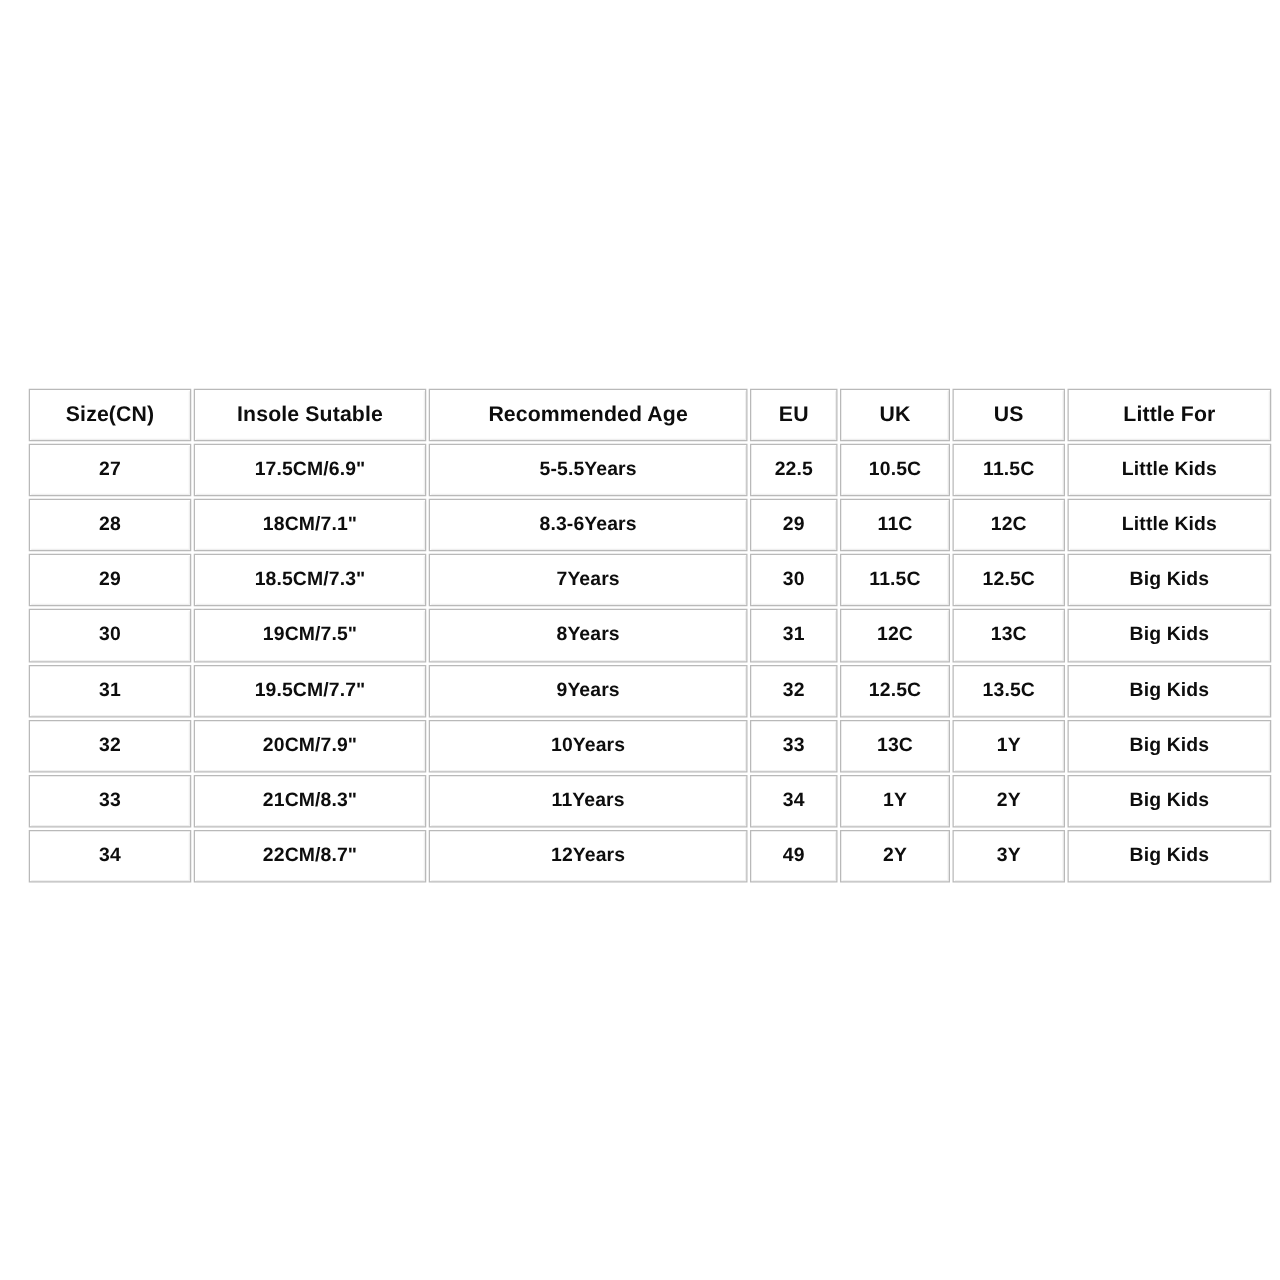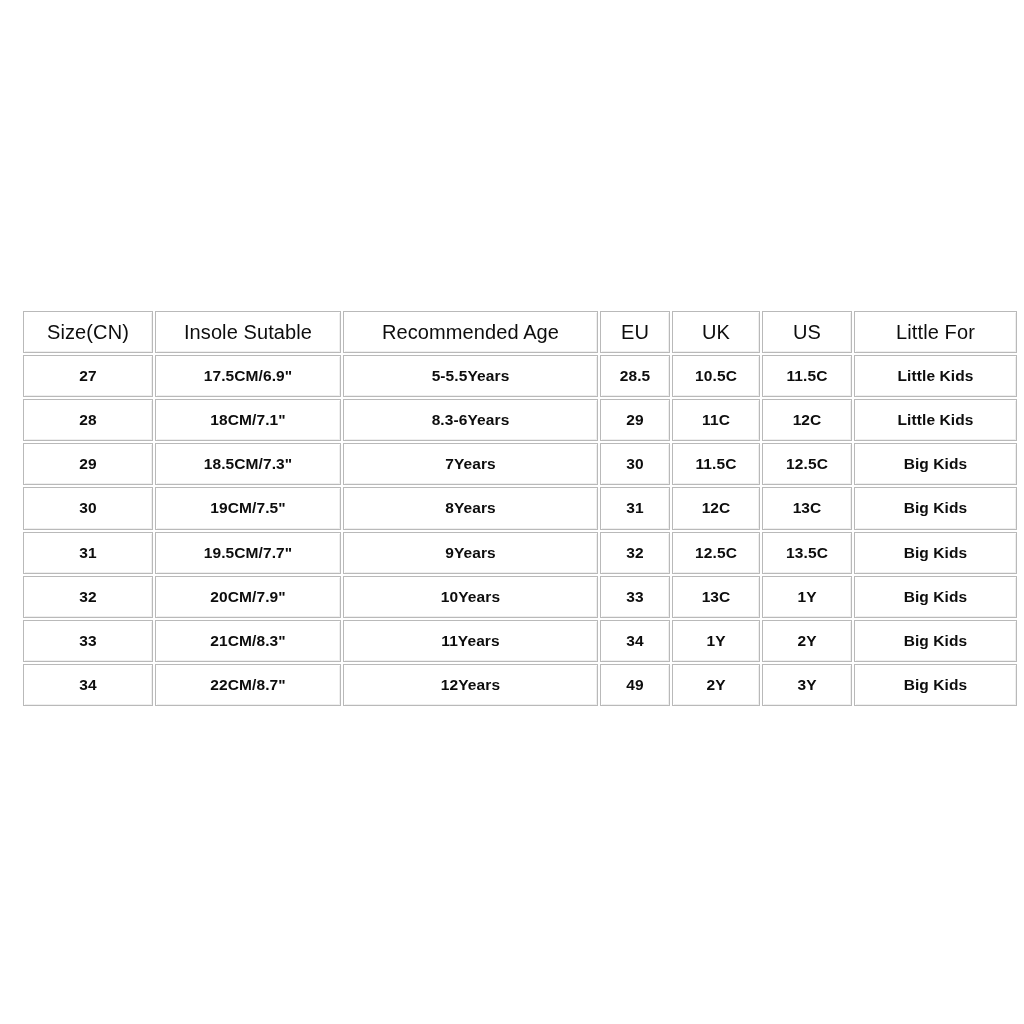--- a/index.html
+++ b/index.html
@@ -42,22 +42,22 @@
     color: #0d0d0d;
     font-weight: bold;
     font-size: 15.5px;
     letter-spacing: 0.1px;
     height: 37px;
     padding: 0 2px;
     white-space: nowrap;
   }
 
   table.size-chart tr.header-row td {
-    font-size: 20px;
-    font-weight: normal;
+    font-size: 17px;
+    font-weight: bold;
   }
 
   
   col.c-size   { width: 130px; }
   col.c-insole { width: 186px; }
   col.c-age    { width: 255px; }
   col.c-eu     { width: 70px;  }
   col.c-uk     { width: 88px;  }
   col.c-us     { width: 90px;  }
   col.c-for    { width: 163px; }
@@ -85,21 +85,21 @@
         <td>UK</td>
         <td>US</td>
         <td>Little For</td>
       </tr>
 
 
       <tr>
         <td>27</td>
         <td>17.5CM/6.9"</td>
         <td>5-5.5Years</td>
-        <td>28.5</td>
+        <td>22.5</td>
         <td>10.5C</td>
         <td>11.5C</td>
         <td>Little Kids</td>
       </tr>
 
       <tr>
         <td>28</td>
         <td>18CM/7.1"</td>
         <td>8.3-6Years</td>
         <td>29</td>

